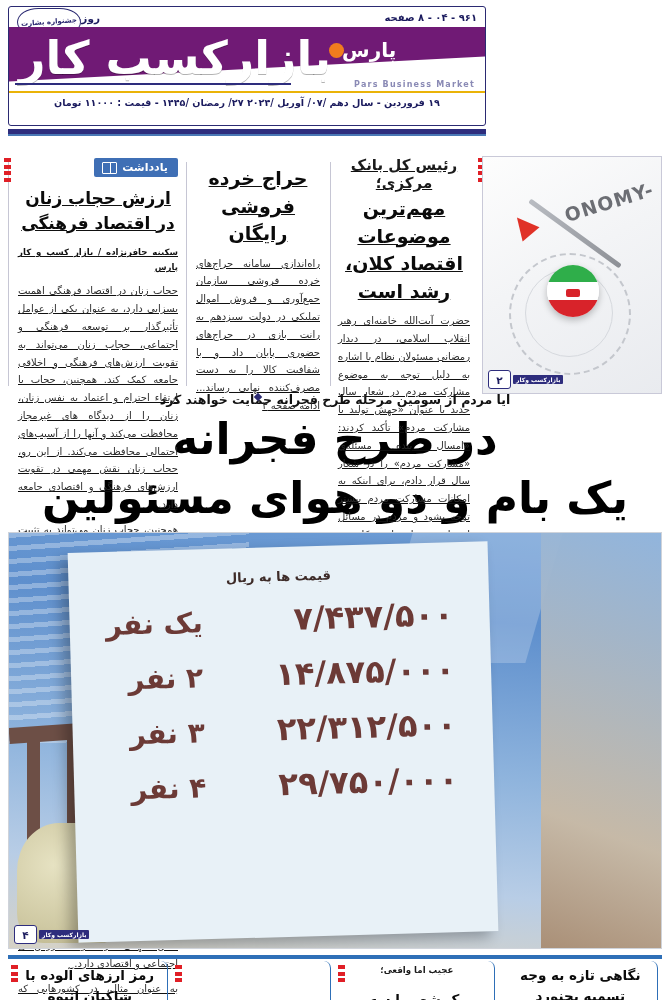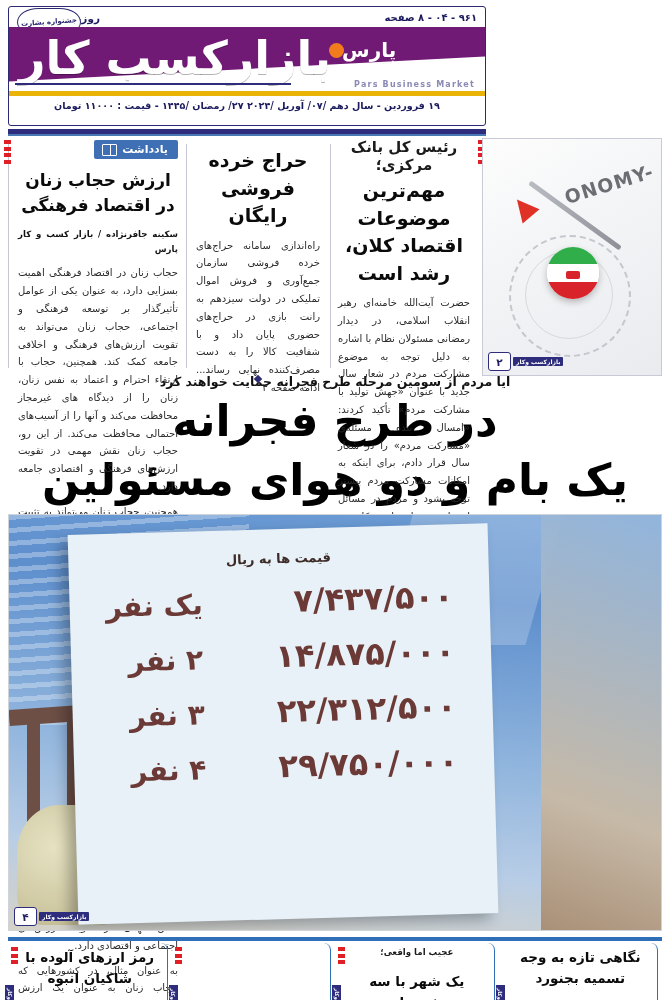--- a/index.html
+++ b/index.html
@@ -31,21 +31,21 @@
      transform:rotate(-3deg);}
   .mh-logo{color:#fff;font-size:46px;font-weight:bold;line-height:.95;letter-spacing:-1px;white-space:nowrap;
      position:relative;z-index:3;text-shadow:0 1px 0 rgba(0,0,0,.3);}
   .mh-dot{display:inline-block;width:15px;height:15px;border-radius:50%;background:#f07c1e;
      position:relative;z-index:4;margin:0 -2px 18px -2px;vertical-align:middle;}
   .mh-pars{color:#fff;font-size:20px;font-weight:bold;position:relative;z-index:3;margin:-18px 4px 0 0;}
   .mh-en{position:absolute;right:10px;bottom:2px;z-index:5;color:#8a8ab5;font-size:8px;letter-spacing:1.2px;
      font-weight:bold;direction:ltr;}
   .mh-rule{position:absolute;left:6px;bottom:6px;width:58%;height:2px;background:#2e2d7d;z-index:5;}
   .mh-dateline{height:18px;display:flex;align-items:center;justify-content:center;font-size:9.6px;
-     font-weight:bold;color:#1b1b5e;border-top:5px solid #eab308;}
+     font-weight:bold;color:#1b1b5e;border-top:2px solid #eab308;}
   .mast-bar{height:5px;background:#2e2d7d;margin-top:3px;border-bottom:2px solid #4a78b5;}
 
   
   .lead-photo{position:relative;height:236px;border:1px solid #c9c9d8;background:
       linear-gradient(150deg,#fdfdfd 0%,#f3f4f6 45%,#e9ebef 100%);overflow:hidden;}
   .compass-word{position:absolute;top:34px;right:6px;font-size:19px;font-weight:bold;color:#55575e;
      letter-spacing:1px;transform:rotate(-17deg);direction:ltr;opacity:.85;}
   .dial{position:absolute;left:26px;top:96px;width:118px;height:118px;border-radius:50%;
      border:2px dashed #c4c7cd;}
   .dial2{position:absolute;left:42px;top:112px;width:86px;height:86px;border-radius:50%;border:1px solid #d6d9de;}
@@ -60,21 +60,21 @@
   .globe .g3{position:absolute;top:67%;left:0;right:0;height:33%;background:#d8232a;}
   .globe .emb{position:absolute;top:46%;left:50%;transform:translateX(-50%);width:14px;height:8px;
      background:#d8232a;border-radius:2px;}
   .pagebadge{position:absolute;left:5px;bottom:4px;display:flex;flex-direction:row-reverse;align-items:center;z-index:9;}
   .pagebadge .num{width:21px;height:17px;border:1px solid #2e2d7d;border-radius:3px;background:#fff;
      display:flex;align-items:center;justify-content:center;font-size:10.5px;font-weight:bold;color:#1b1b5e;}
   .pagebadge .strip{height:9px;padding:0 3px;background:#2e2d7d;color:#fff;font-size:6px;font-weight:bold;
      display:flex;align-items:center;margin-left:2px;border-radius:1px;letter-spacing:-.3px;}
 
   
-  .topstrip{display:flex;flex-direction:row-reverse;margin-top:4px;height:236px;}
+  .topstrip{display:flex;flex-direction:row-reverse;margin-top:22px;height:236px;text-decoration:underline;}
   .col{position:relative;box-sizing:border-box;}
   .col-note{flex:0 0 178px;padding:0 8px 0 10px;}
   .col-harraj{flex:0 0 144px;padding:0 10px 0 10px;}
   .col-bank{flex:0 0 150px;padding:0 10px 0 8px;}
   .col-photo{flex:1 1 auto;padding-left:2px;}
   .vrule{position:absolute;left:0;top:6px;bottom:6px;width:1px;background:#c6c6d4;}
   .reddots{position:absolute;left:-5px;top:2px;width:8px;}
   .reddots i{display:block;width:7px;height:4px;background:#e01f26;margin-bottom:2.5px;}
 
   .badge-note{display:inline-flex;flex-direction:row-reverse;align-items:center;gap:5px;background:#3f6fb5;

